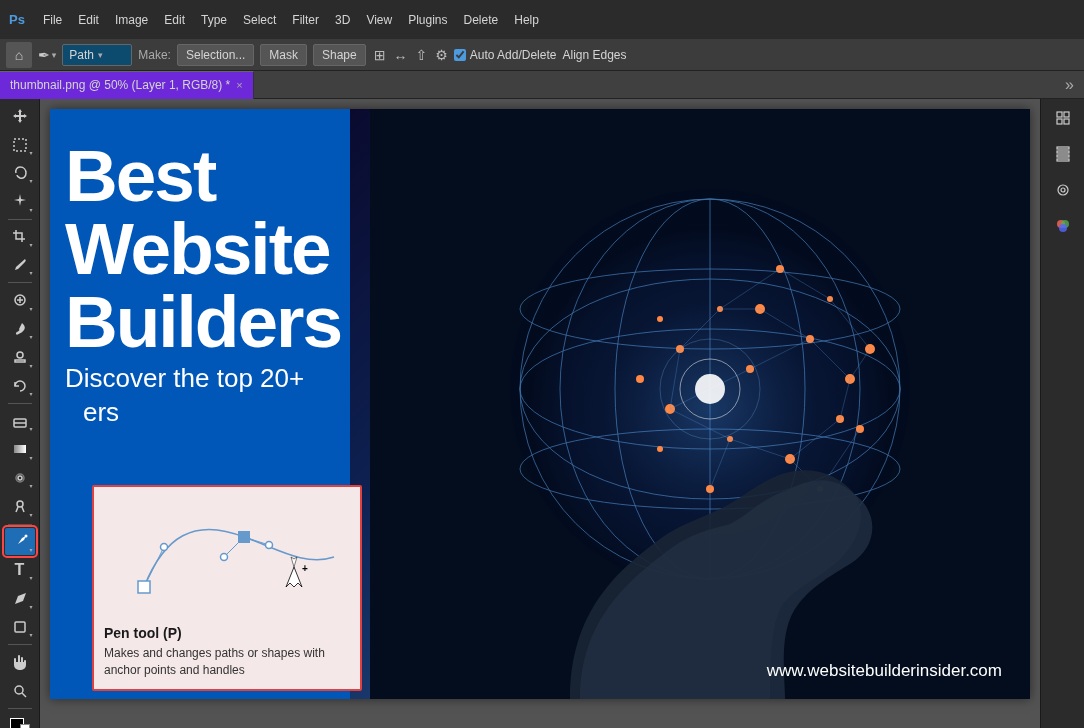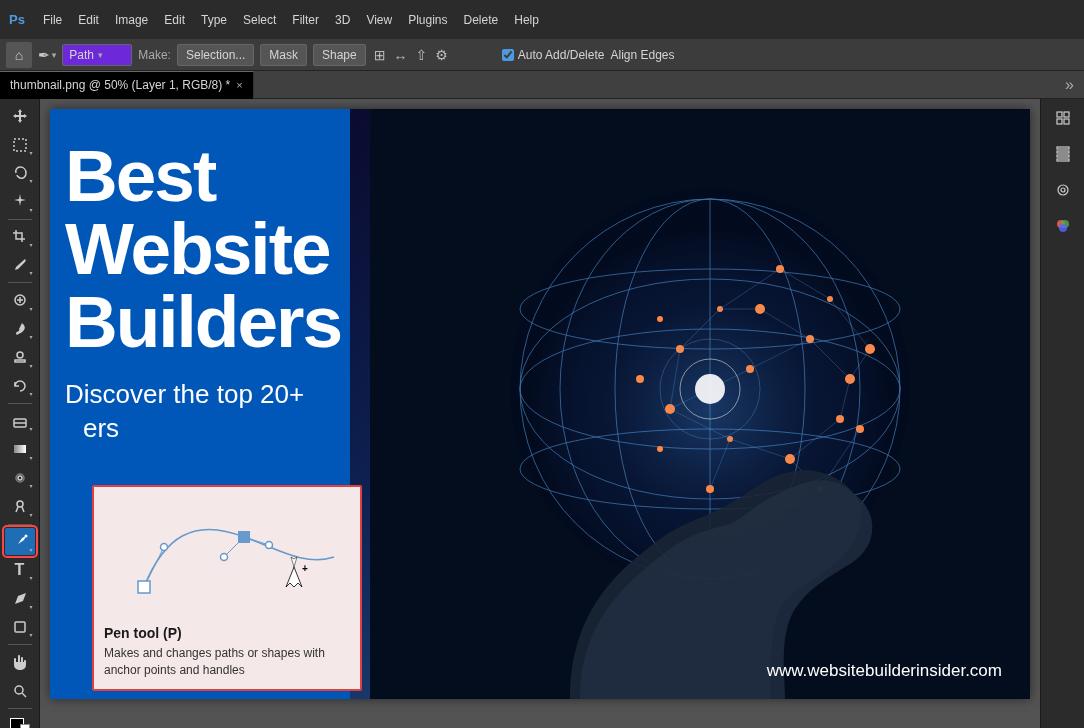--- a/index.html
+++ b/index.html
@@ -53,21 +53,21 @@
     }
     .brush-dropdown {
       display: flex; align-items: center; gap: 2px;
     }
     .brush-icon {
       color: #ccc; font-size: 14px;
     }
     .dropdown-arrow { color: #aaa; font-size: 9px; }
 
     .path-dropdown {
-      background: #6d28d9;
+      background: #0c4a6e;
       border: 1px solid #666;
       color: #d4d4d4;
       font-size: 12px;
       height: 22px;
       padding: 0 6px;
       display: flex; align-items: center; gap: 4px;
       cursor: pointer;
       border-radius: 2px;
       min-width: 70px;
     }
@@ -96,38 +96,38 @@
       display: flex; gap: 4px; align-items: center;
     }
     .opt-icon {
       color: #bbb; font-size: 14px; cursor: pointer; padding: 2px;
     }
     .gear-icon {
       color: #bbb; font-size: 14px; cursor: pointer;
     }
     .auto-add-delete {
       display: flex; align-items: center; gap: 4px;
-      color: #d4d4d4; font-size: 12px; margin-left: 48px;
+      color: #d4d4d4; font-size: 12px;
     }
     .checkbox-style {
       width: 12px; height: 12px; accent-color: #4d9bdf;
     }
     .align-edges-label { color: #d4d4d4; font-size: 12px; text-align: right; }
 
     
     #tab-bar {
       width: 100%;
       height: 28px;
       background: #404040;
       display: flex;
       align-items: center;
       border-bottom: 1px solid #222;
     }
     .doc-tab {
-      background: #000000;
+      background: #6d28d9;
       color: #d4d4d4;
       font-size: 12px;
       height: 28px;
       padding: 0 10px;
       display: flex; align-items: center; gap: 6px;
       border-right: 1px solid #333;
       border-top: 1px solid #666;
       cursor: pointer;
     }
     .tab-close {
@@ -534,21 +534,21 @@
           <circle cx="340" cy="280" r="50" fill="none" stroke="#8bc4ff" stroke-width="0.8" opacity="0.3"></circle>
         </svg>
       </div>
 
       <div style="position:absolute;top:30px;left:15px;color:white;font-family:Arial,sans-serif;">
         <div style="font-size:73px;font-weight:900;line-height:1.0;letter-spacing:-2px;">
           <span style="white-space:pre-line;display:block;">Best
 Website
 Builders</span>
         </div>
-        <div style="font-size:26px;font-weight:400;margin-top:20px;line-height:1.3;">
+        <div style="font-size:26px;font-weight:400;margin-top:4px;line-height:1.3;">
           Discover the top 20+
         </div>
         <div style="font-size:26px;font-weight:400;line-height:1.3;margin-left:18px;">
           ers
         </div>
       </div>
 
       <div style="position:absolute;bottom:18px;right:28px;color:white;font-size:17px;font-family:Arial;">www.websitebuilderinsider.com</div>
 
       <div id="pen-tool-tooltip">

